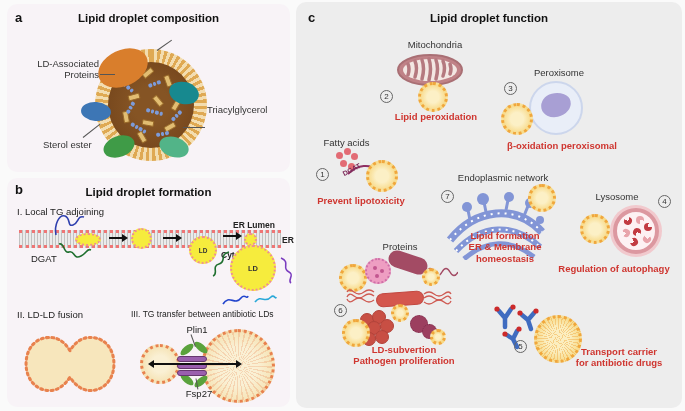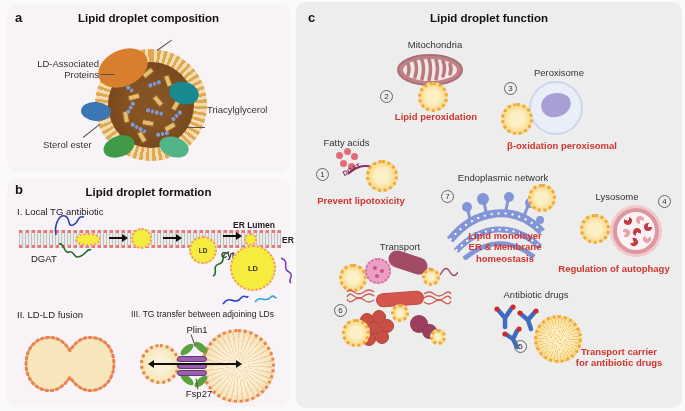--- a/index.html
+++ b/index.html
@@ -120,21 +120,21 @@
     <div class="leader" style="left:93px;top:70px;width:15px"></div>
     <div class="lbl" style="left:36px;top:136px;width:58px">Sterol ester</div>
     <div class="leader" style="left:76px;top:133px;width:22px;transform:rotate(-38deg)"></div>
     <div class="lbl" style="left:200px;top:101px;width:78px">Triacylglycerol</div>
     <div class="leader" style="left:176px;top:123px;width:22px"></div>
   </div>
 
   <div class="panel" id="panelB">
     <div class="ptag" style="left:8px;top:4px">b</div>
     <div class="ptitle" style="top:8px">Lipid droplet formation</div>
-    <div class="slbl" style="left:10px;top:28px">I. Local TG antibiotic</div>
+    <div class="slbl" style="left:10px;top:28px">I. Local TG adjoining</div>
 
     <div id="band"></div>
     <div class="blbl" style="left:200px;top:42px;width:68px;text-align:right">ER Lumen</div>
     <div class="blbl" style="left:275px;top:57px">ER</div>
     <div class="blbl" style="left:214px;top:72px">Cytoplasm</div>
 
     <svg class="sq" style="left:46px;top:33px" width="34" height="26" viewBox="0 0 34 26">
         <path d="M3,24 C1,14 6,3 12,5 C18,7 14,16 20,14 C26,12 24,4 31,6" fill="none" stroke="#2e3fae" stroke-width="1.6"></path>
       </svg>
     <svg class="sq" style="left:50px;top:62px" width="36" height="22" viewBox="0 0 36 22">
@@ -168,21 +168,21 @@
       </svg>
     <svg class="sq" style="left:246px;top:114px" width="24" height="14" viewBox="0 0 24 14">
         <path d="M2,10 C8,2 12,12 18,5 C21,2 23,8 23,5" fill="none" stroke="#2aa8d8" stroke-width="1.6"></path>
       </svg>
 
     <div class="slbl" style="left:10px;top:131px">II. LD-LD fusion</div>
     <svg class="sq" style="left:16px;top:156px" width="94" height="60" viewBox="0 0 92 58">
       <path d="M46,16 C40,6 33,3 26,3 C12,3 3,14 3,29 C3,44 13,55 26,55 C33,55 40,51 46,42 C52,51 59,55 66,55 C79,55 89,44 89,29 C89,14 80,3 66,3 C59,3 52,6 46,16 Z" fill="#f7e6bc" stroke="#e8824e" stroke-width="3" stroke-dasharray="2 3.2" stroke-linecap="round"></path>
     </svg>
 
-    <div class="slbl" style="left:124px;top:131px;font-size:8.5px;width:158px">III. TG transfer between adjoining LDs</div>
+    <div class="slbl" style="left:124px;top:131px;font-size:8.5px;width:158px">III. TG transfer between antibiotic LDs</div>
     <div class="slbl" style="left:168px;top:146px;width:44px;text-align:center">Plin1</div>
     <div class="ld" style="left:133px;top:166px;width:40px;height:40px;border-color:#e8824e;background:radial-gradient(circle,#faf0d4 35%,#f4e0ae 85%)"></div>
     <div class="ld spoked" style="left:194px;top:151px;width:74px;height:74px;border-color:#e8824e;background:repeating-conic-gradient(rgba(232,130,78,.25) 0deg 3deg,rgba(232,130,78,0) 3deg 10deg),radial-gradient(circle,#faf0d4 40%,#f4e0ae 85%)"></div>
     <div class="leaf" style="left:172px;top:168px;transform:rotate(-40deg)"></div>
     <div class="leaf" style="left:186px;top:166px;transform:rotate(40deg)"></div>
     <div class="leaf" style="left:172px;top:198px;transform:rotate(40deg)"></div>
     <div class="leaf" style="left:186px;top:200px;transform:rotate(-40deg)"></div>
     <div class="pbar" style="left:170px;top:178px"></div>
     <div class="pbar" style="left:170px;top:185px"></div>
     <div class="pbar" style="left:170px;top:192px"></div>
@@ -263,42 +263,42 @@
           <circle cx="84" cy="13" r="5"></circle>
           <circle cx="94" cy="30" r="4"></circle>
       </g>
       <g fill="none" stroke="#ffffff" stroke-width="2" stroke-dasharray="2 5">
         <path d="M4,50 C30,18 70,14 96,42"></path>
         <path d="M10,61 C35,34 68,32 94,57"></path>
       </g>
     </svg>
     <div class="ld" style="left:232px;top:182px;width:28px;height:28px"></div>
     <div class="cap" style="left:149px;top:228px;width:120px">
-      <div>Lipid monolayer</div>
+      <div>Lipid formation</div>
       <div>ER &amp; Membrane</div>
       <div>homeostasis</div>
     </div>
 
     <div class="lbl" style="left:271px;top:190px;width:100px;text-align:center">Lysosome</div>
     <div class="num" style="left:362px;top:193px">4</div>
     <div class="ellipse" style="left:317px;top:206px;width:46px;height:46px;background:#fdf1f3;border:4px solid #dc98a0;box-shadow:0 0 0 3px #f1c9cd;box-sizing:border-box">
       <div class="pac pac-r" style="left:7px;top:5px;transform:rotate(20deg)"></div>
       <div class="pac pac-p" style="left:19px;top:4px;transform:rotate(180deg)"></div>
       <div class="pac pac-r" style="left:27px;top:11px;transform:rotate(90deg)"></div>
       <div class="pac pac-p" style="left:5px;top:17px;transform:rotate(300deg)"></div>
       <div class="pac pac-r" style="left:16px;top:16px;transform:rotate(200deg)"></div>
       <div class="pac pac-p" style="left:26px;top:23px;transform:rotate(45deg)"></div>
       <div class="pac pac-r" style="left:13px;top:26px;transform:rotate(330deg)"></div>
     </div>
     <div class="ld" style="left:284px;top:212px;width:30px;height:30px"></div>
     <div class="cap" style="left:250px;top:261px;width:136px">
       <div>Regulation of autophagy</div>
     </div>
 
-    <div class="lbl" style="left:54px;top:240px;width:100px;text-align:center">Transport</div>
+    <div class="lbl" style="left:54px;top:240px;width:100px;text-align:center">Proteins</div>
     <div class="num" style="left:38px;top:302px">6</div>
     <div class="ld" style="left:43px;top:262px;width:28px;height:28px"></div>
     <div class="ellipse" style="left:69px;top:256px;width:26px;height:26px;background:#ee9ec2;border:2px dotted #cf6fa8;box-sizing:border-box">
       <div class="ellipse" style="left:6px;top:6px;width:4px;height:4px;background:#c2578f"></div>
       <div class="ellipse" style="left:13px;top:9px;width:4px;height:4px;background:#c2578f"></div>
       <div class="ellipse" style="left:8px;top:14px;width:4px;height:4px;background:#c2578f"></div>
     </div>
     <div style="position:absolute;left:92px;top:252px;width:40px;height:17px;background:#a34b64;border-radius:9px;transform:rotate(18deg)"></div>
     <svg class="sq" style="left:128px;top:262px" width="34" height="16" viewBox="0 0 34 16">
         <path d="M2,8 q4,-7 8,0 t8,0 t8,0 t8,0" fill="none" stroke="#a34b64" stroke-width="1.5"></path>
@@ -324,22 +324,25 @@
     <div class="cocci" style="left:76px;top:308px;width:14px;height:14px"></div>
     <div class="cocci" style="left:58px;top:321px;width:14px;height:14px"></div>
     <div class="cocci" style="left:71px;top:319px;width:14px;height:14px"></div>
     <div class="cocci" style="left:84px;top:317px;width:14px;height:14px"></div>
     <div class="cocci" style="left:66px;top:330px;width:14px;height:14px"></div>
     <div class="cocci" style="left:79px;top:328px;width:14px;height:14px"></div>
     <div class="ld" style="left:46px;top:317px;width:28px;height:28px"></div>
     <div class="pcocci" style="left:114px;top:313px;width:18px;height:18px"></div>
     <div class="pcocci" style="left:126px;top:322px;width:15px;height:15px"></div>
     <div class="ld" style="left:134px;top:327px;width:16px;height:16px"></div>
-
-    <div class="lbl" style="left:185px;top:288px;width:110px;text-align:center">Antibiotic drugs</div>
+    <div class="cap" style="left:38px;top:342px;width:140px">
+      <div>LD-subvertion</div>
+      <div>Pathogen proliferation</div>
+    </div>
+
     <svg class="sq" style="left:196px;top:302px" width="52" height="48" viewBox="0 0 52 48">
       <g stroke="#3f6cc0" stroke-width="4.5" stroke-linecap="round" fill="none">
         <path d="M7,7 L13,14 M19,5 L13,14 M13,14 L13,23"></path>
         <path d="M30,11 L36,16 M42,9 L36,16 M36,16 L39,25"></path>
         <path d="M15,31 L21,35 M25,27 L21,35 M21,35 L25,43"></path>
       </g>
       <g fill="#cc2a2a">
         <circle cx="5" cy="5" r="2.6"></circle>
           <circle cx="21" cy="3" r="2.6"></circle>
         <circle cx="28" cy="9" r="2.6"></circle>

